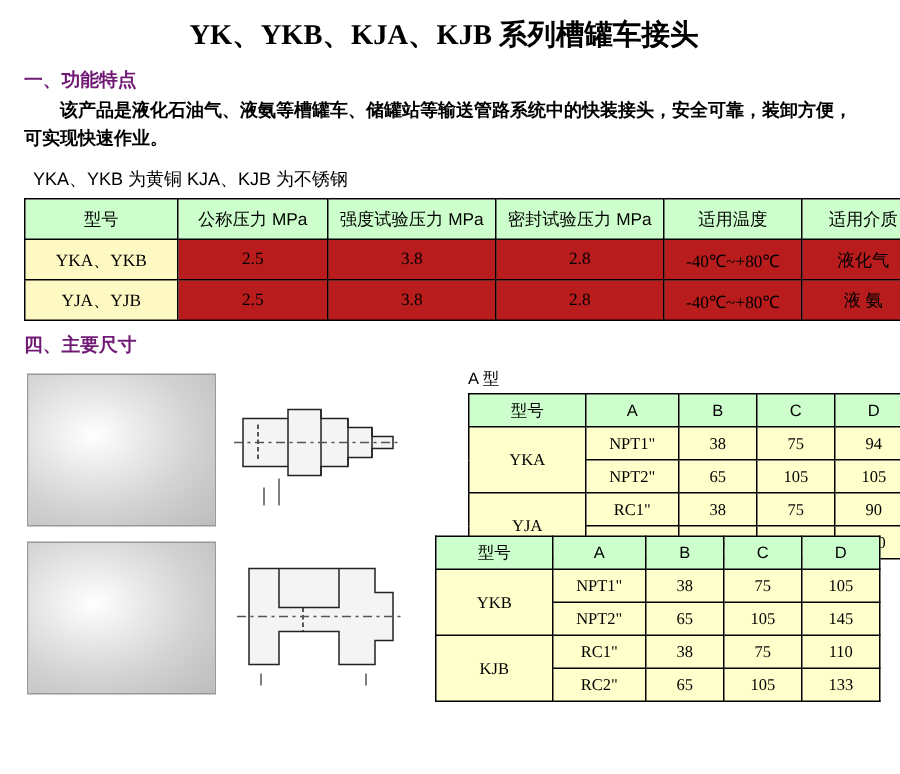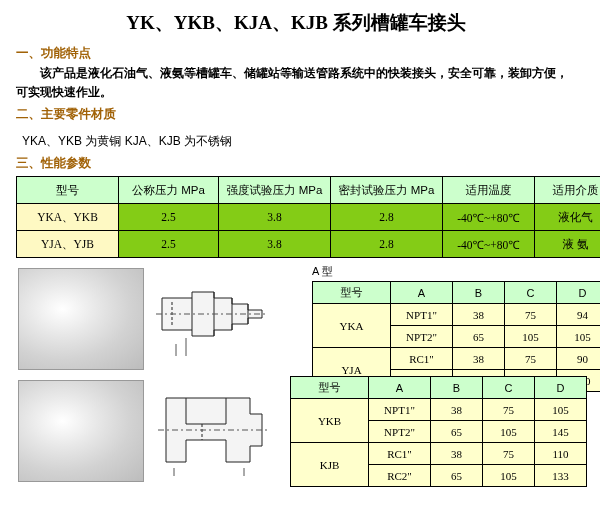--- a/index.html
+++ b/index.html
@@ -24,21 +24,21 @@
     text-align: center;
     font-family: "Liberation Serif", serif;
     font-size: 19px;
     font-weight: bold;
     letter-spacing: 0px;
     padding-top: 10px;
     padding-bottom: 4px;
     color: #000;
   }
   .section-head {
-    color: #a16207;
+    color: #701a75;
     font-weight: bold;
     font-size: 12.5px;
     font-family: "Liberation Sans", sans-serif;
     margin: 5px 0 2px 16px;
   }
   .para {
     font-size: 12px;
     line-height: 1.55;
     margin: 0 14px 0 16px;
     text-indent: 24px;
@@ -66,21 +66,21 @@
     font-size: 11.5px;
     font-family: "Liberation Serif", serif;
     padding: 0 2px;
   }
   table.perf thead td {
     background: #ccffcc;
     font-family: "Liberation Sans", sans-serif;
     font-size: 11.5px;
   }
   table.perf tbody td {
-    background: #84cc16;
+    background: #b91c1c;
   }
   table.perf tbody td.first {
     background: #fef9c3;
   }
 
   
   .lower {
     position: relative;
     margin-top: 6px;
   }
@@ -131,24 +131,22 @@
 </head>
 <body>
 
 <div class="page">
 
   <div class="title">YK、YKB、KJA、KJB 系列槽罐车接头</div>
 
   <div class="section-head">一、功能特点</div>
   <div class="para">该产品是液化石油气、液氨等槽罐车、储罐站等输送管路系统中的快装接头，安全可靠，装卸方便，可实现快速作业。</div>
 
-  <div class="section-head">二、主要零件材质</div>
   <div class="para2">YKA、YKB 为黄铜      KJA、KJB 为不锈钢</div>
 
-  <div class="section-head">三、性能参数</div>
 
   <table class="perf">
     <colgroup>
       <col style="width:102px">
       <col style="width:100px">
       <col style="width:112px">
       <col style="width:112px">
       <col style="width:92px">
       <col style="width:82px">
     </colgroup>
@@ -175,20 +173,21 @@
         <td class="first">YJA、YJB</td>
         <td>2.5</td>
         <td>3.8</td>
         <td>2.8</td>
         <td>-40℃~+80℃</td>
         <td>液  氨</td>
       </tr>
     </tbody>
   </table>
 
+  <div class="section-head" style="margin-top:8px">四、主要尺寸</div>
 
   <div class="lower" style="height:250px">
 
     <div class="img-box" style="left:18px; top:4px; width:124px; height:100px;">
       <div class="photo-grad"></div>
       <svg width="124" height="100" viewBox="0 0 124 100" aria-hidden="true">
         <g fill="#b9b9b9" stroke="#7d7d7d" stroke-width="1">
           <path d="M30 52 C28 40, 42 30, 62 30 C82 30, 96 40, 94 52 C92 64, 80 72, 62 72 C44 72, 32 64, 30 52 Z"></path>
           <ellipse cx="62" cy="51" rx="22" ry="15" fill="#e3e3e3"></ellipse>
           <ellipse cx="62" cy="51" rx="13" ry="9" fill="#9d9d9d"></ellipse>

